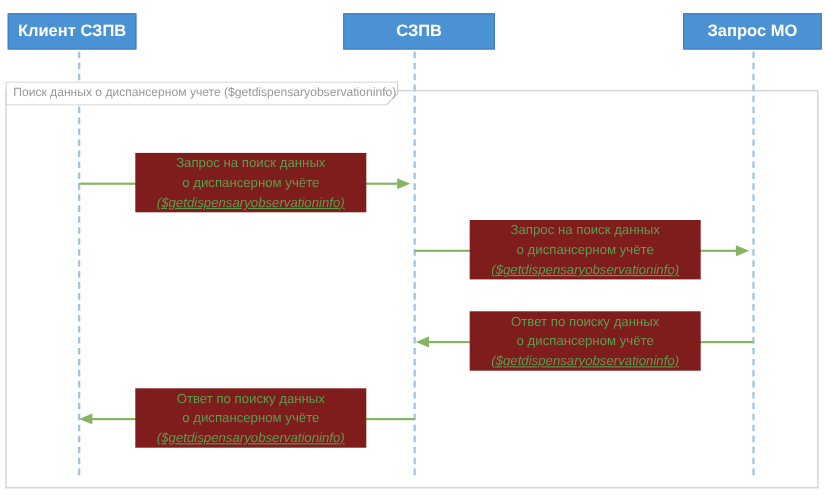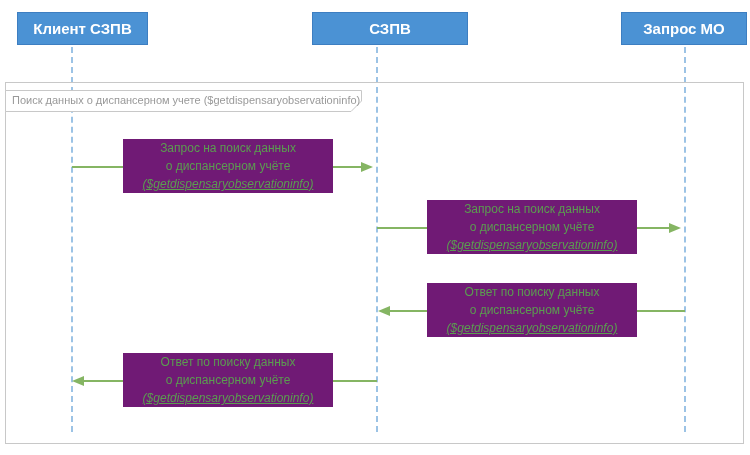--- a/index.html
+++ b/index.html
@@ -11,55 +11,55 @@
   .actor{
     position:absolute;top:12px;height:33px;
     background:var(--actor-fill,#4B92D4);
     border:1px solid var(--actor-border,#3D7EC1);
     box-sizing:border-box;
     display:flex;align-items:center;justify-content:center;
   }
   .actor span{
     color:#fff;font-weight:bold;font-size:15px;white-space:nowrap;
   }
-  .actor1{left:17px;width:131px;text-align:right;}
-  .actor2{left:312px;width:156px;justify-content:center;}
+  .actor1{left:7px;width:117px;text-align:right;}
+  .actor2{left:312px;width:138px;justify-content:center;}
   .actor3{left:621px;width:126px;}
   
   .lifeline{
     position:absolute;top:47px;height:385px;width:0;
     border-left:2px dashed var(--lifeline,#9CC3E5);
   }
   .ll1{left:71px;}
   .ll2{left:376px;}
   .ll3{left:684px;}
   
   .frame{
     position:absolute;left:5px;top:82px;width:739px;height:362px;
     border:1px solid var(--frame-border,#C8C8C8);
     box-sizing:border-box;
   }
   .frame-label{
-    position:absolute;left:5px;top:90px;width:357px;height:22px;
+    position:absolute;left:5px;top:74px;width:357px;height:22px;
   }
   .frame-label svg{position:absolute;left:0;top:0;display:block;}
   .frame-label span{
     position:absolute;left:7px;top:0;line-height:21px;
     font-size:11px;color:var(--frame-label-text,#999999);white-space:nowrap;
   }
   
   .msg-line{
     position:absolute;height:2px;
     background:var(--arrow,#85B563);
   }
   .head{position:absolute;width:0;height:0;border-top:5px solid transparent;border-bottom:5px solid transparent;}
   .head-right{border-left:12px solid var(--arrow,#85B563);}
   .head-left{border-right:12px solid var(--arrow,#85B563);}
   .msg-label{
-    position:absolute;width:210px;background:#701a75;text-align:center;
+    position:absolute;width:210px;background:#7f1d1d;text-align:center;
     font-size:12px;line-height:18px;color:var(--message-text,#5B9D50);
   }
   .msg-label .it{font-style:italic;text-decoration:underline;}
 </style>
 </head>
 <body>
 
 <div class="stage">
 
   <div class="actor actor1">

